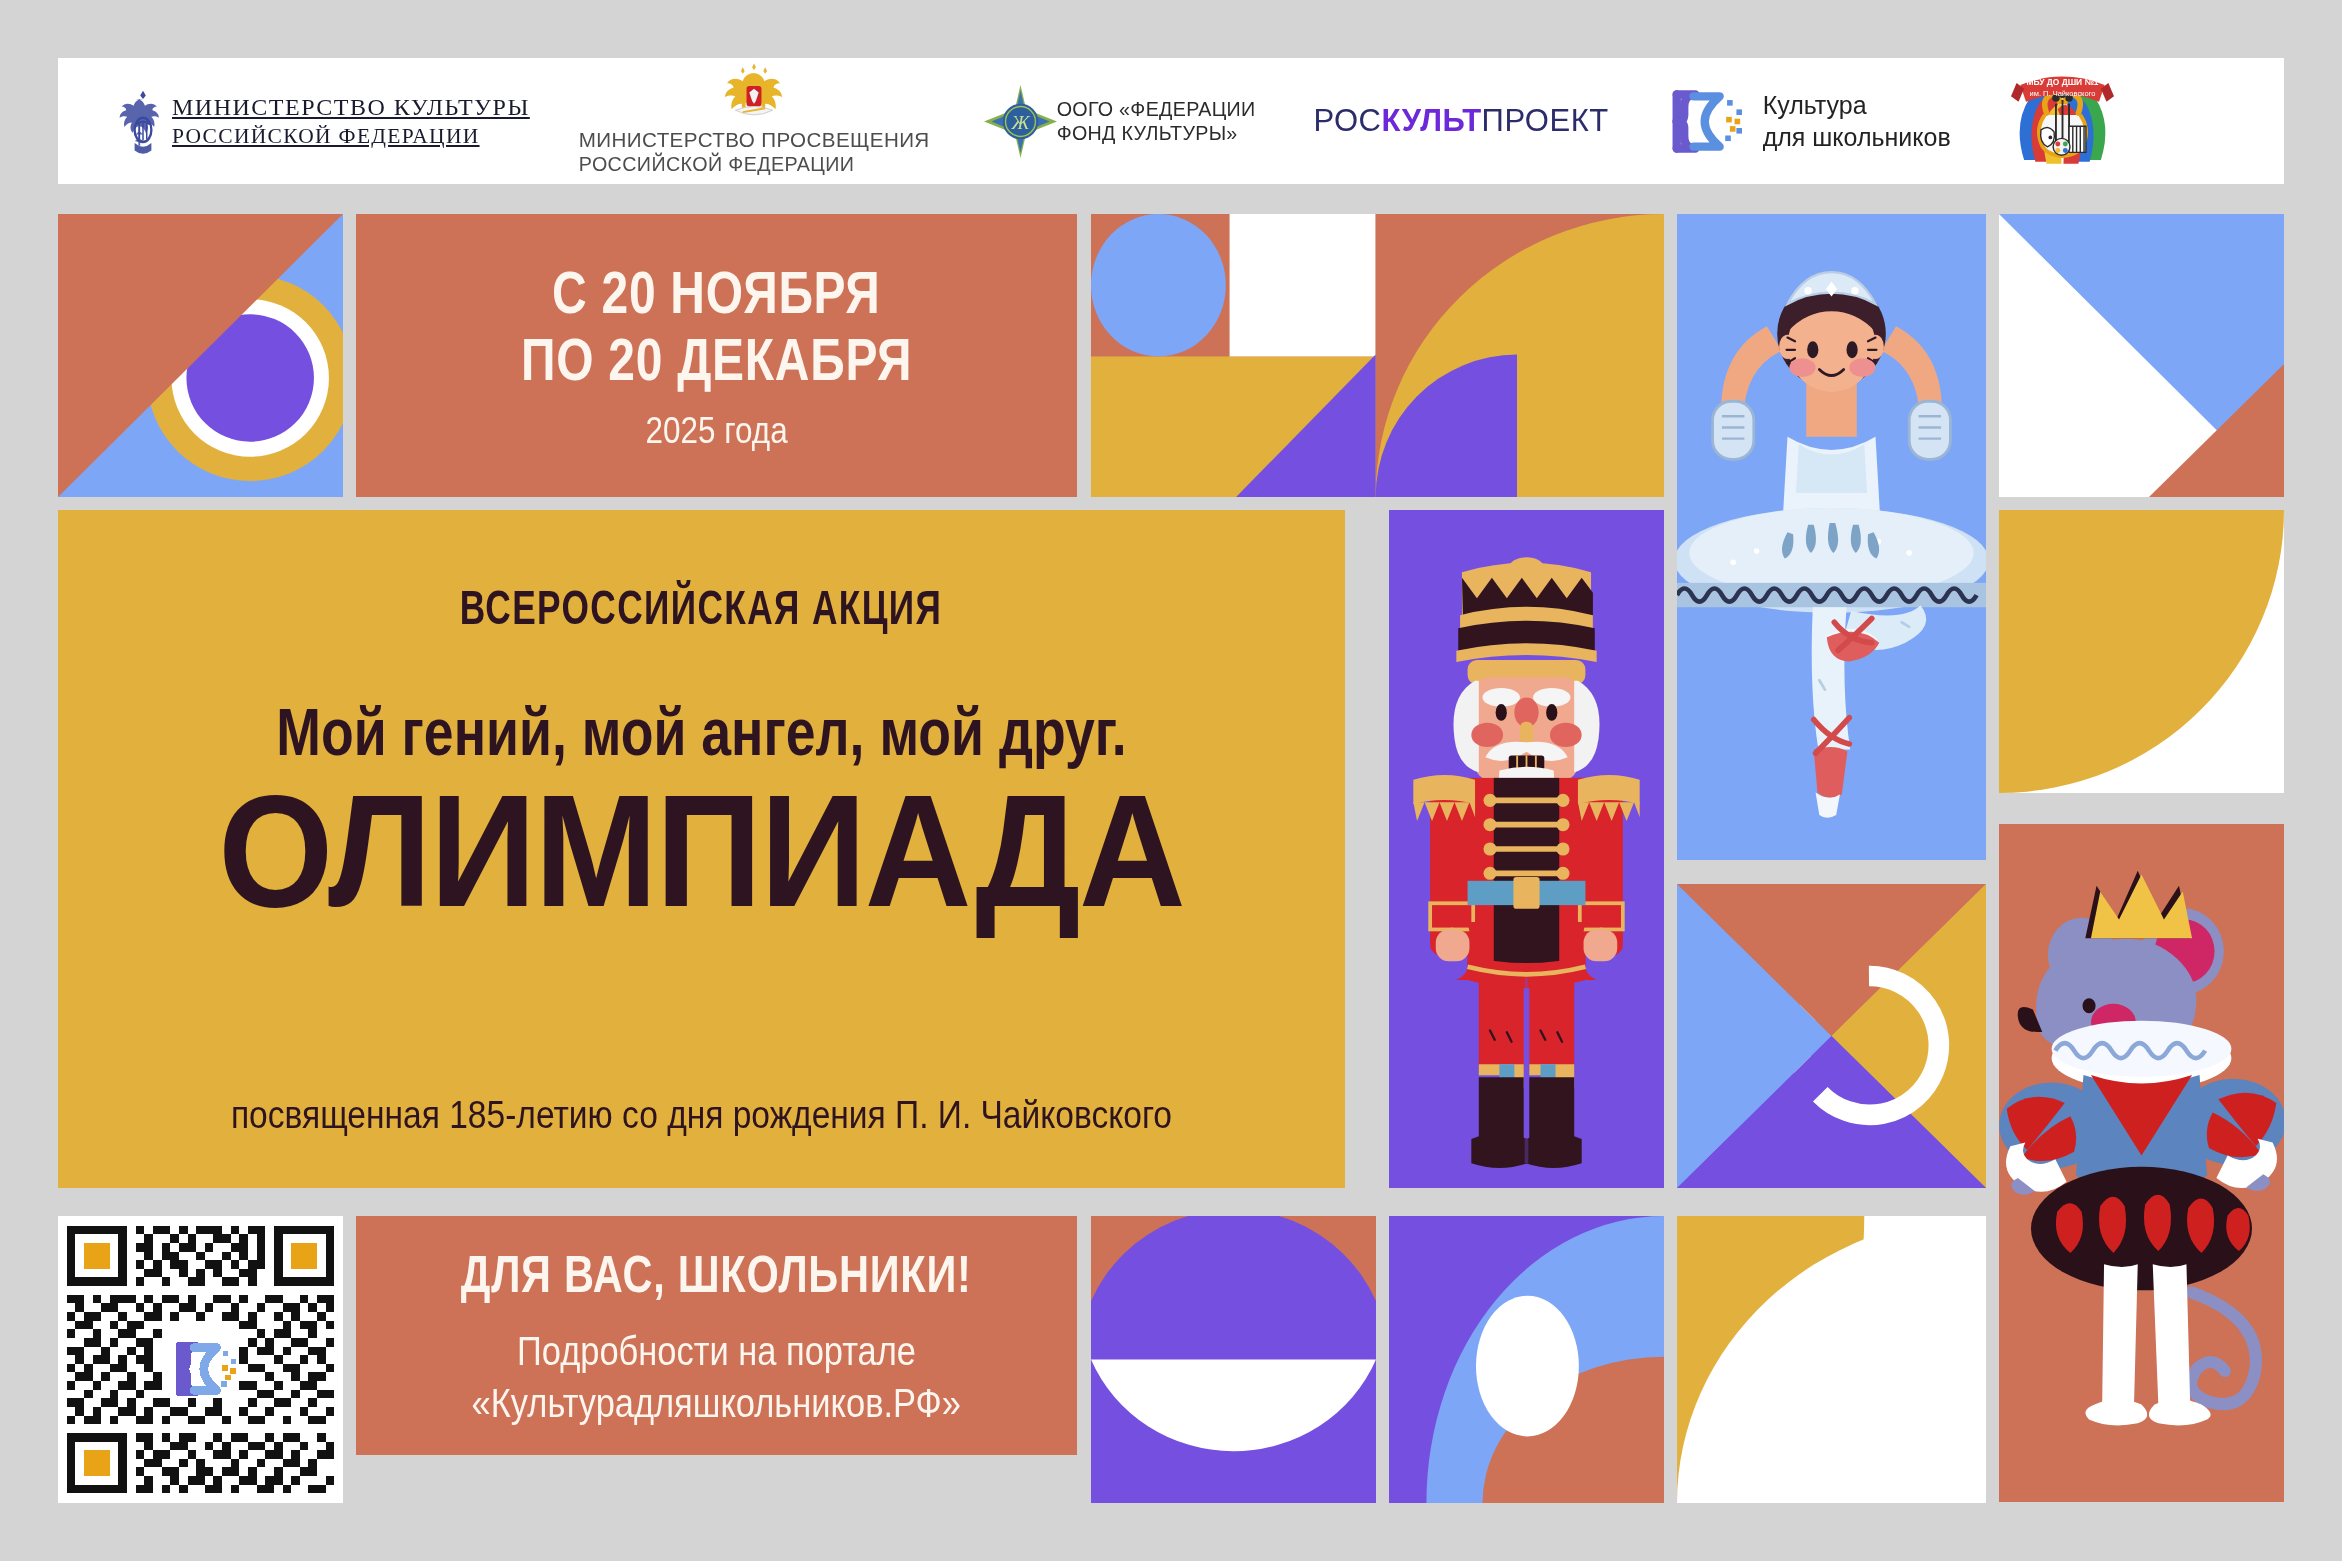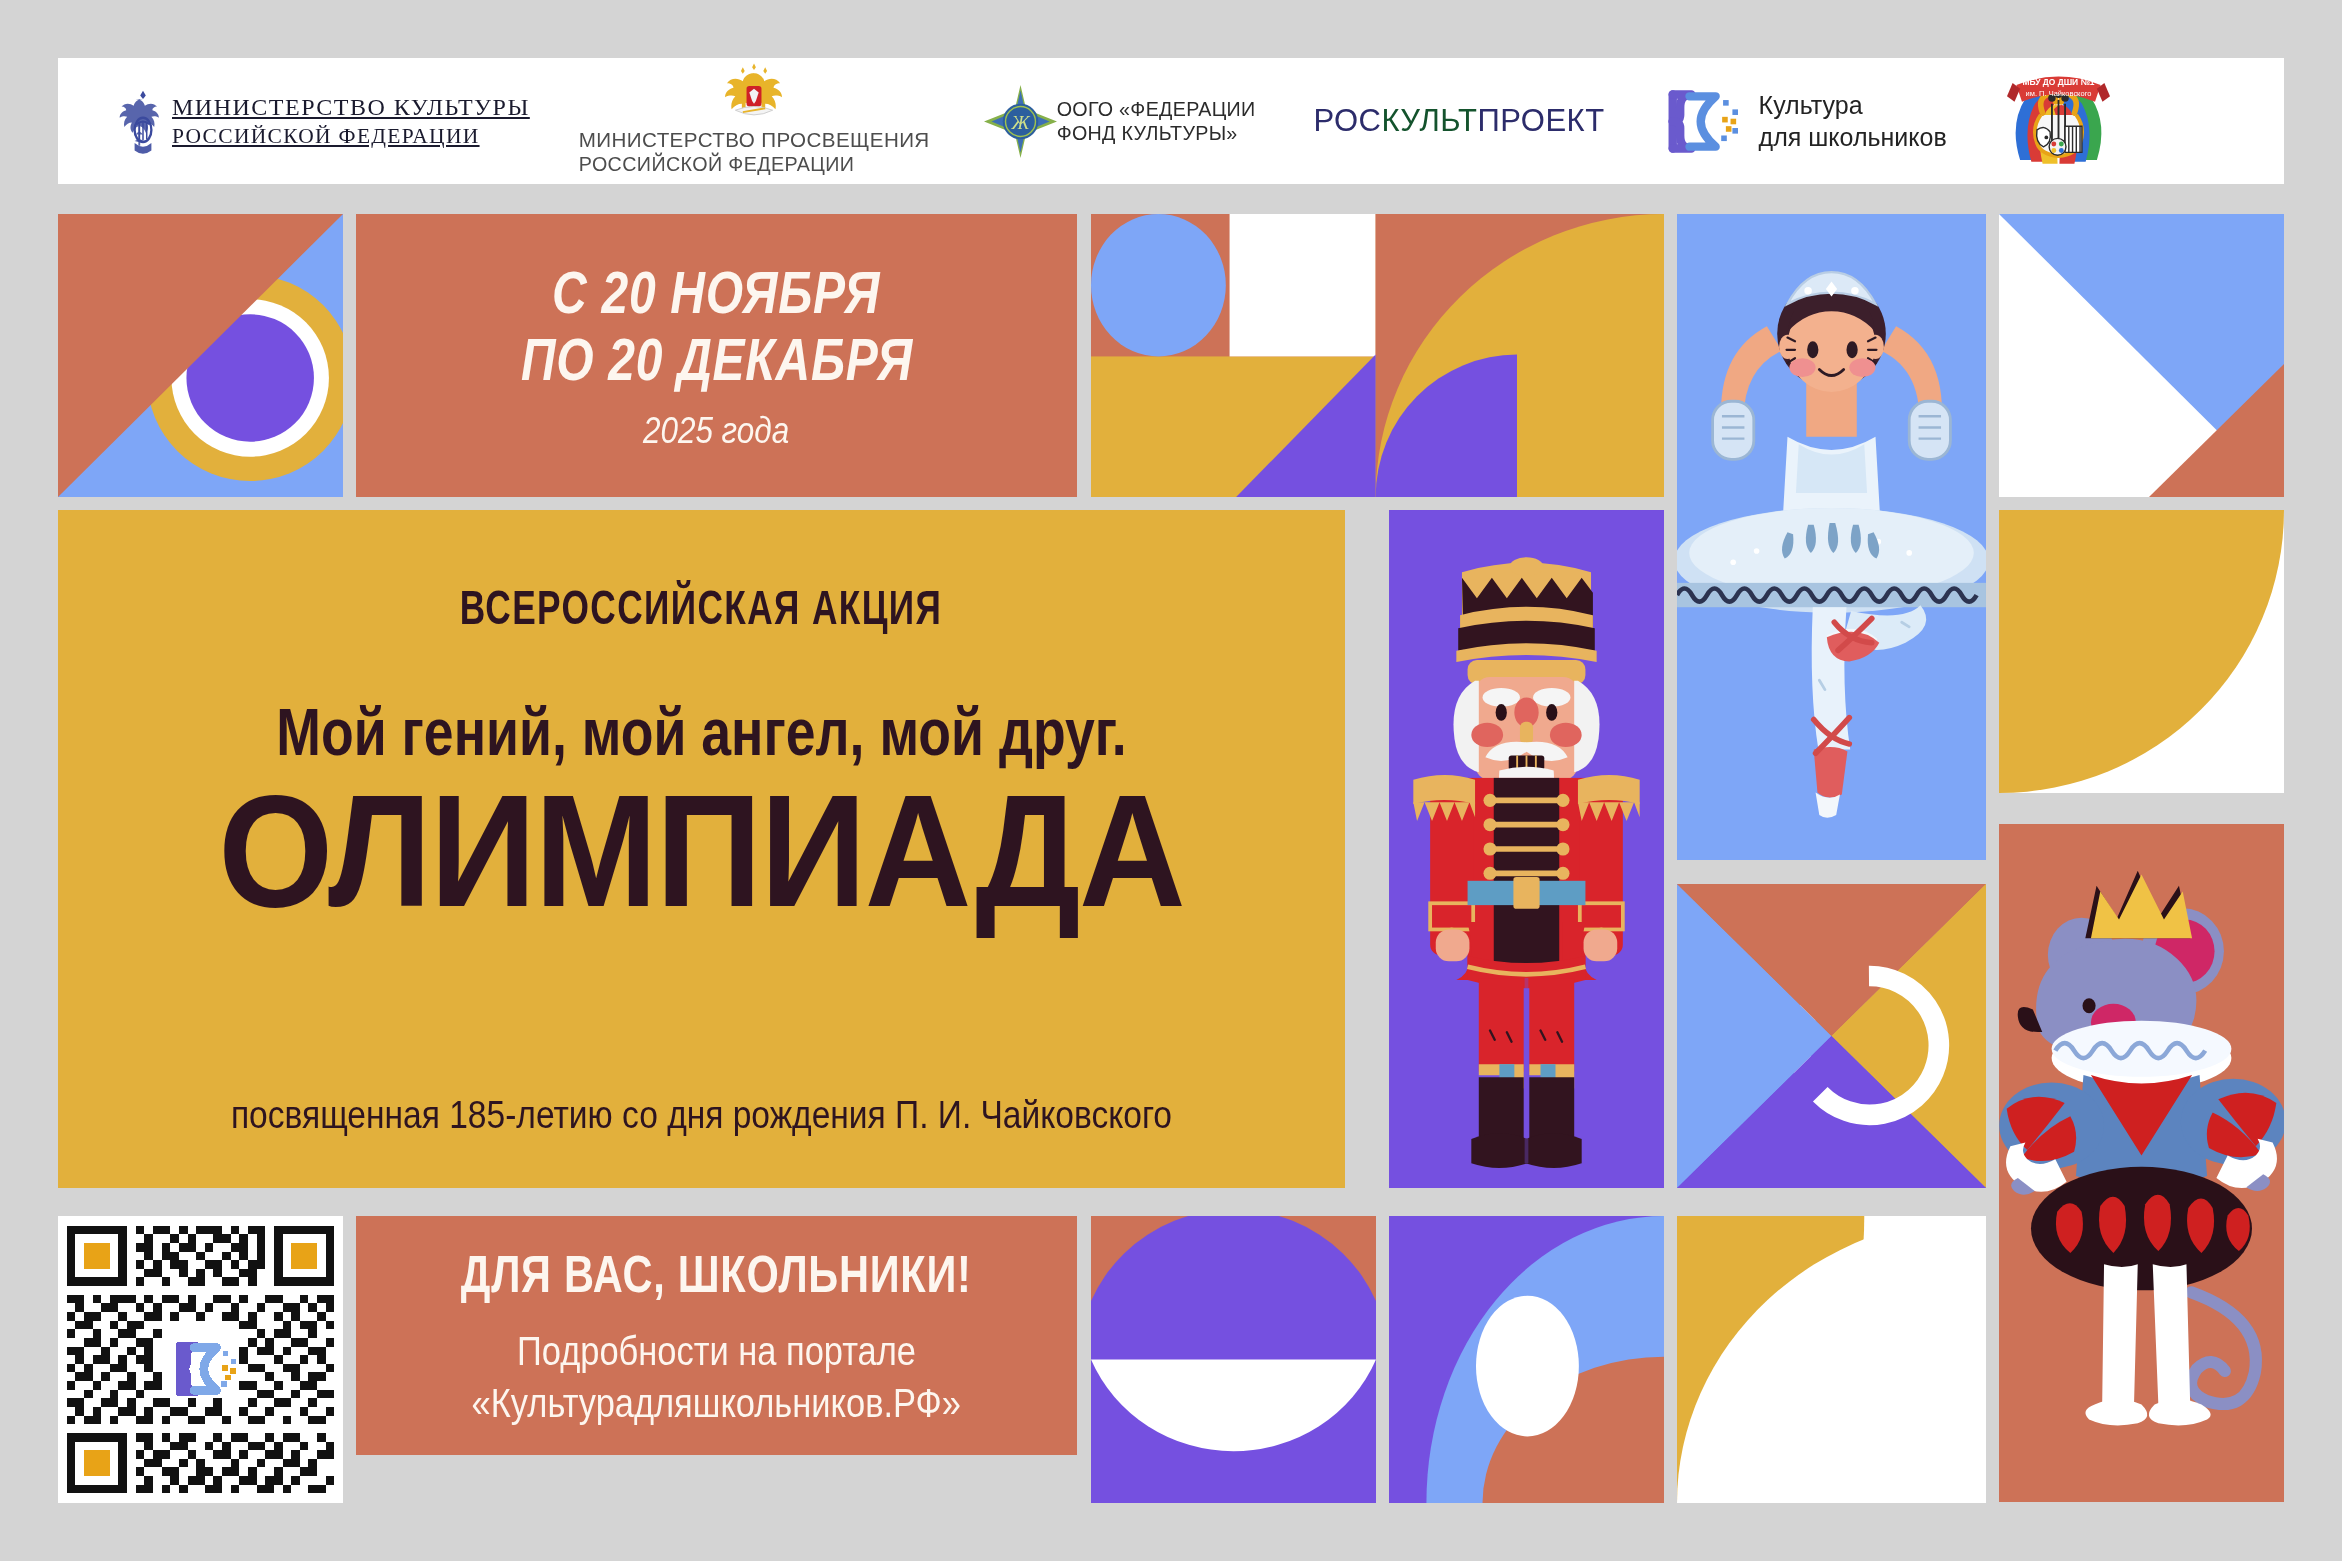--- a/index.html
+++ b/index.html
@@ -35,21 +35,21 @@
 
   .mp-logo { margin-left: 49px; flex-direction: column; }
   .mp-logo .logo-text { font-size: 20.6px; letter-spacing: 0.4px; color: #4d4d4d; }
   .mp-logo .logo-text .l2 { font-size: 19.7px; }
 
   .rfk-logo { margin-left: 54px; }
   .rfk-logo .logo-text { font-size: 19.7px; letter-spacing: 0.3px; color: #2b2b2b; font-weight: 500;}
 
   .rkp-logo { margin-left: 58px; }
   .rkp-wordmark { font-size: 31px; font-weight: 500; letter-spacing: 0.5px; color: #2c2c6b; }
-  .rkp-wordmark .hl { color: #14532d; font-weight: 400; }
+  .rkp-wordmark .hl { color: #6d28d9; font-weight: 700; }
 
   .kds-logo { margin-left: 58px; }
   .kds-logo .logo-text { font-size: 25px; color: #232323; line-height: 1.3; }
 
   .dshi-logo { margin-left: 56px; }
 
   
   .tile { position: absolute; overflow: hidden; }
 
   
@@ -70,21 +70,21 @@
   .t-qr       { left: 58px;  top: 1216px; width: 285px; height: 287px; background: #ffffff; }
   .t-cta      { left: 356px; top: 1216px; width: 721px; height: 239px; background: #cd7257; }
   .t-geo5     { left: 1091px;top: 1216px; width: 285px; height: 287px; background: #cd7257; }
   .t-geo6     { left: 1389px;top: 1216px; width: 275px; height: 287px; background: #7550e0; }
   .t-geo7     { left: 1677px;top: 1216px; width: 309px; height: 287px; background: #ffffff; }
 
   .tile svg { display: block; width: 100%; height: 100%; }
 
   
   .date-wrap { width:100%; height:100%; display:flex; flex-direction:column;
-               align-items:center; justify-content:center; color:#fdf6ef;font-style:italic; }
+               align-items:center; justify-content:center; color:#fdf6ef; }
   .date-line { font-family:"Liberation Sans", sans-serif; font-weight:700;
                font-size:60px; letter-spacing:0.9px; line-height:1.12;
                transform: scaleX(0.80); transform-origin:center; white-space:nowrap; }
   .date-year { font-size:37px; font-weight:400; margin-top:17px;
                transform: scaleX(0.85); transform-origin:center; }
 
   
   .main-wrap { width:100%; height:100%; position:relative; color:#2e1420;
                display:flex; flex-direction:column; align-items:center; }
   .m-kicker  { margin-top:69px; font-weight:700; font-size:49px; letter-spacing:1.9px;

